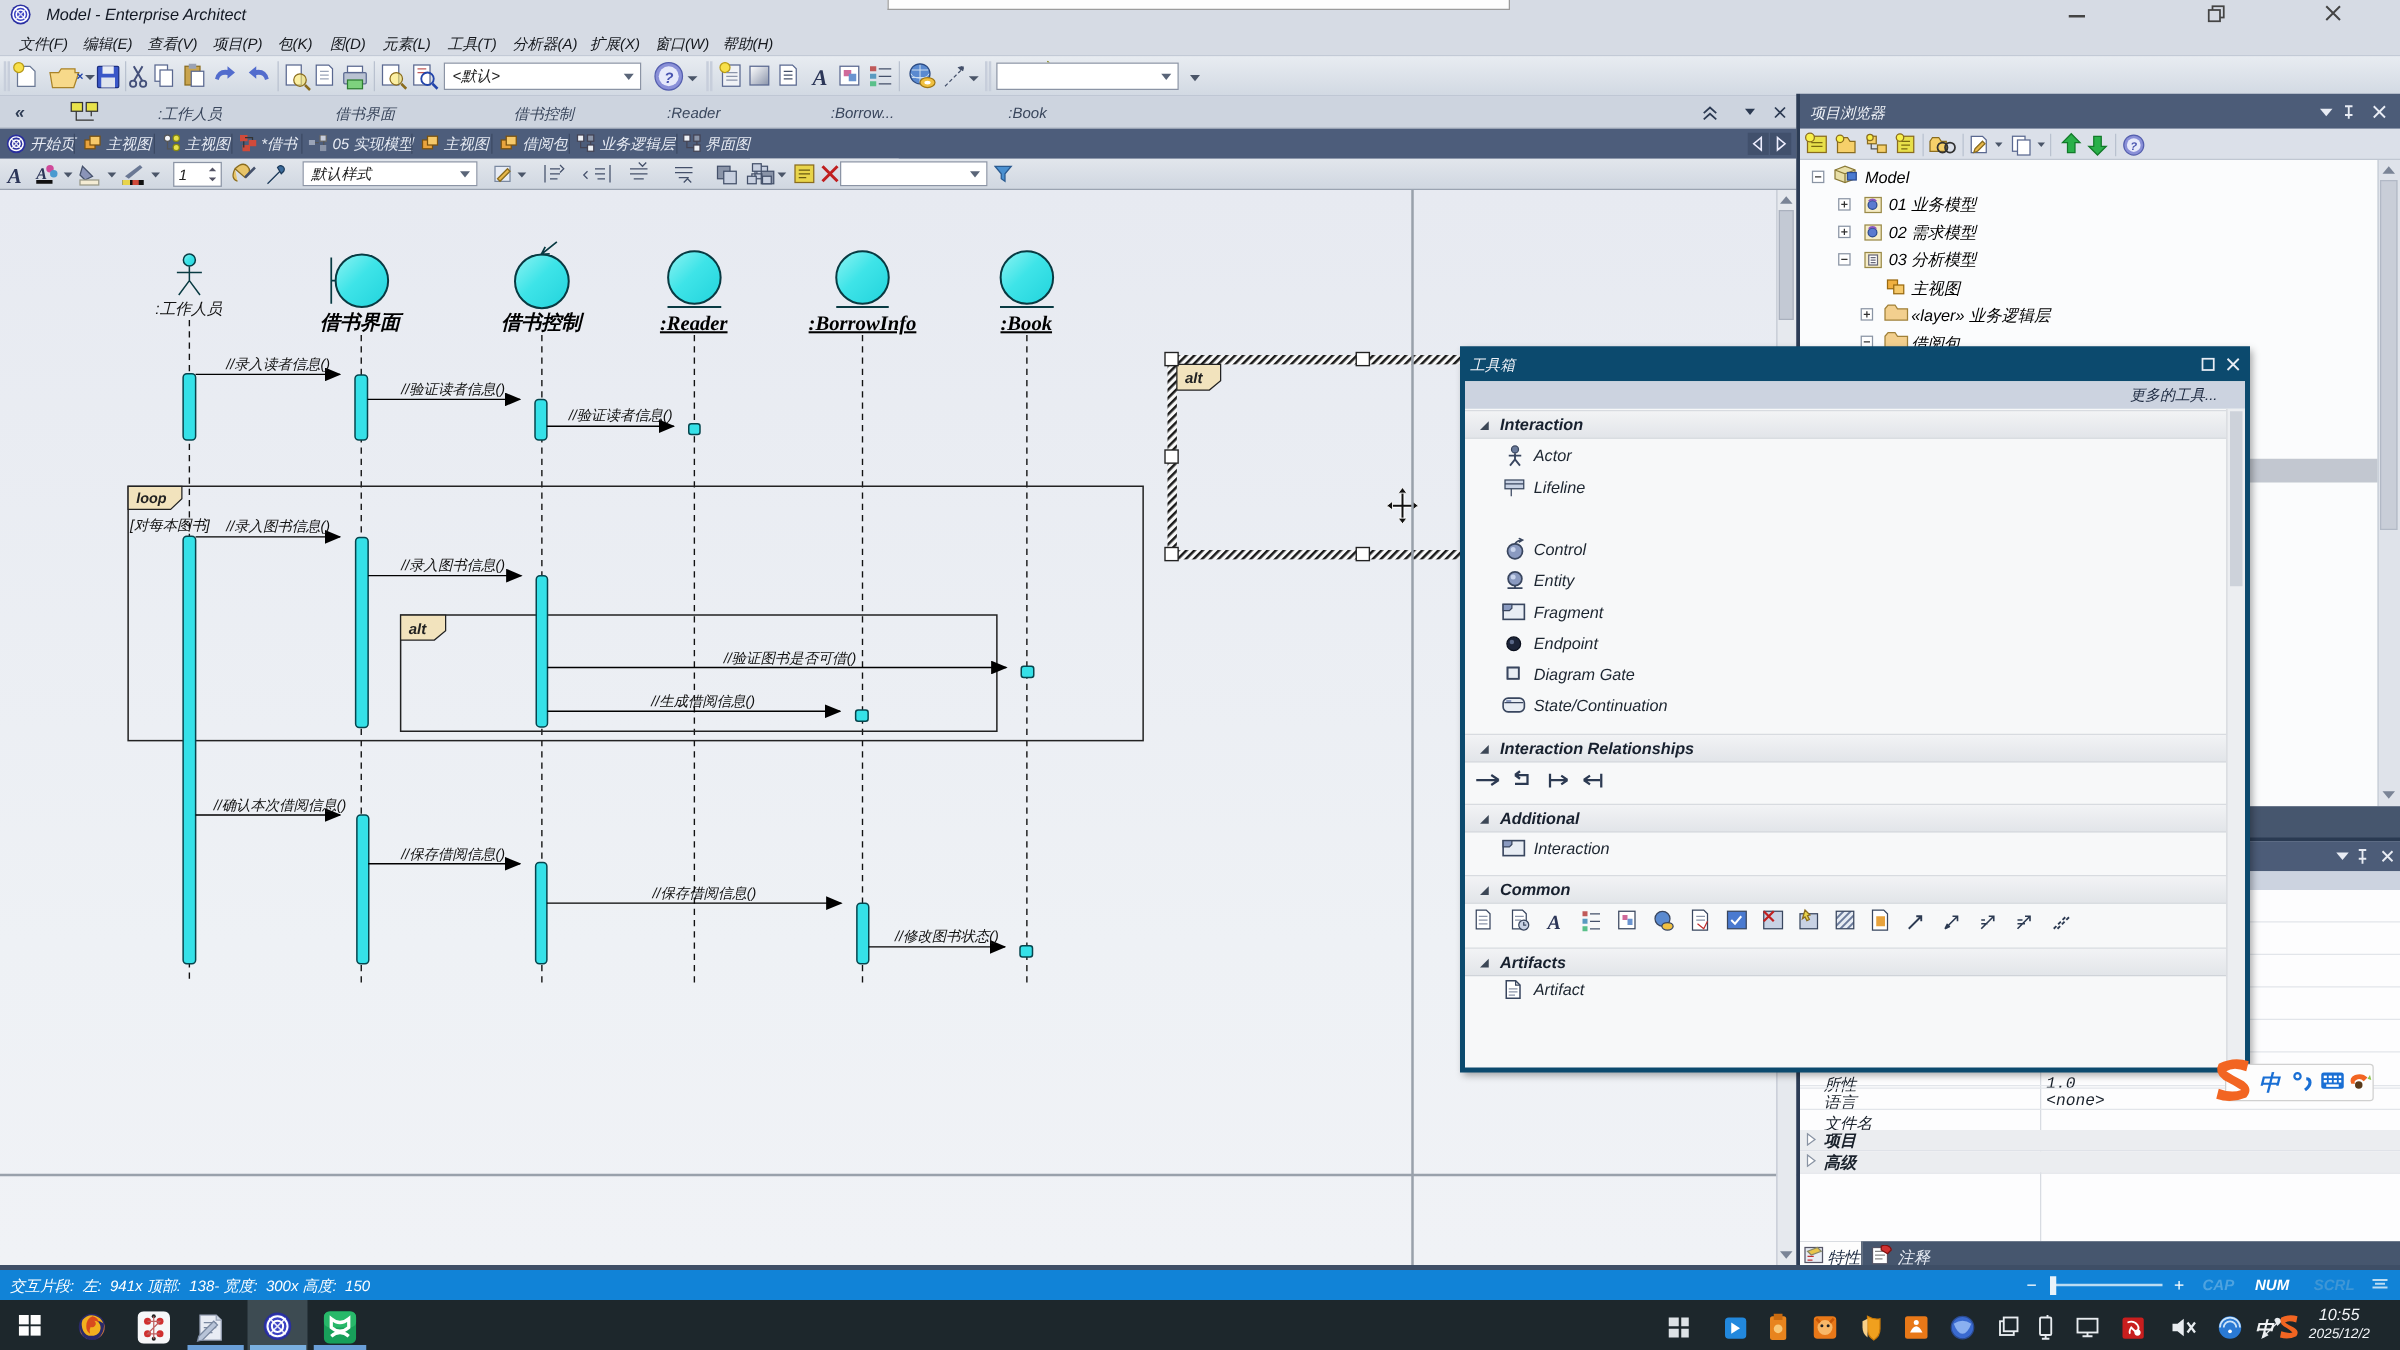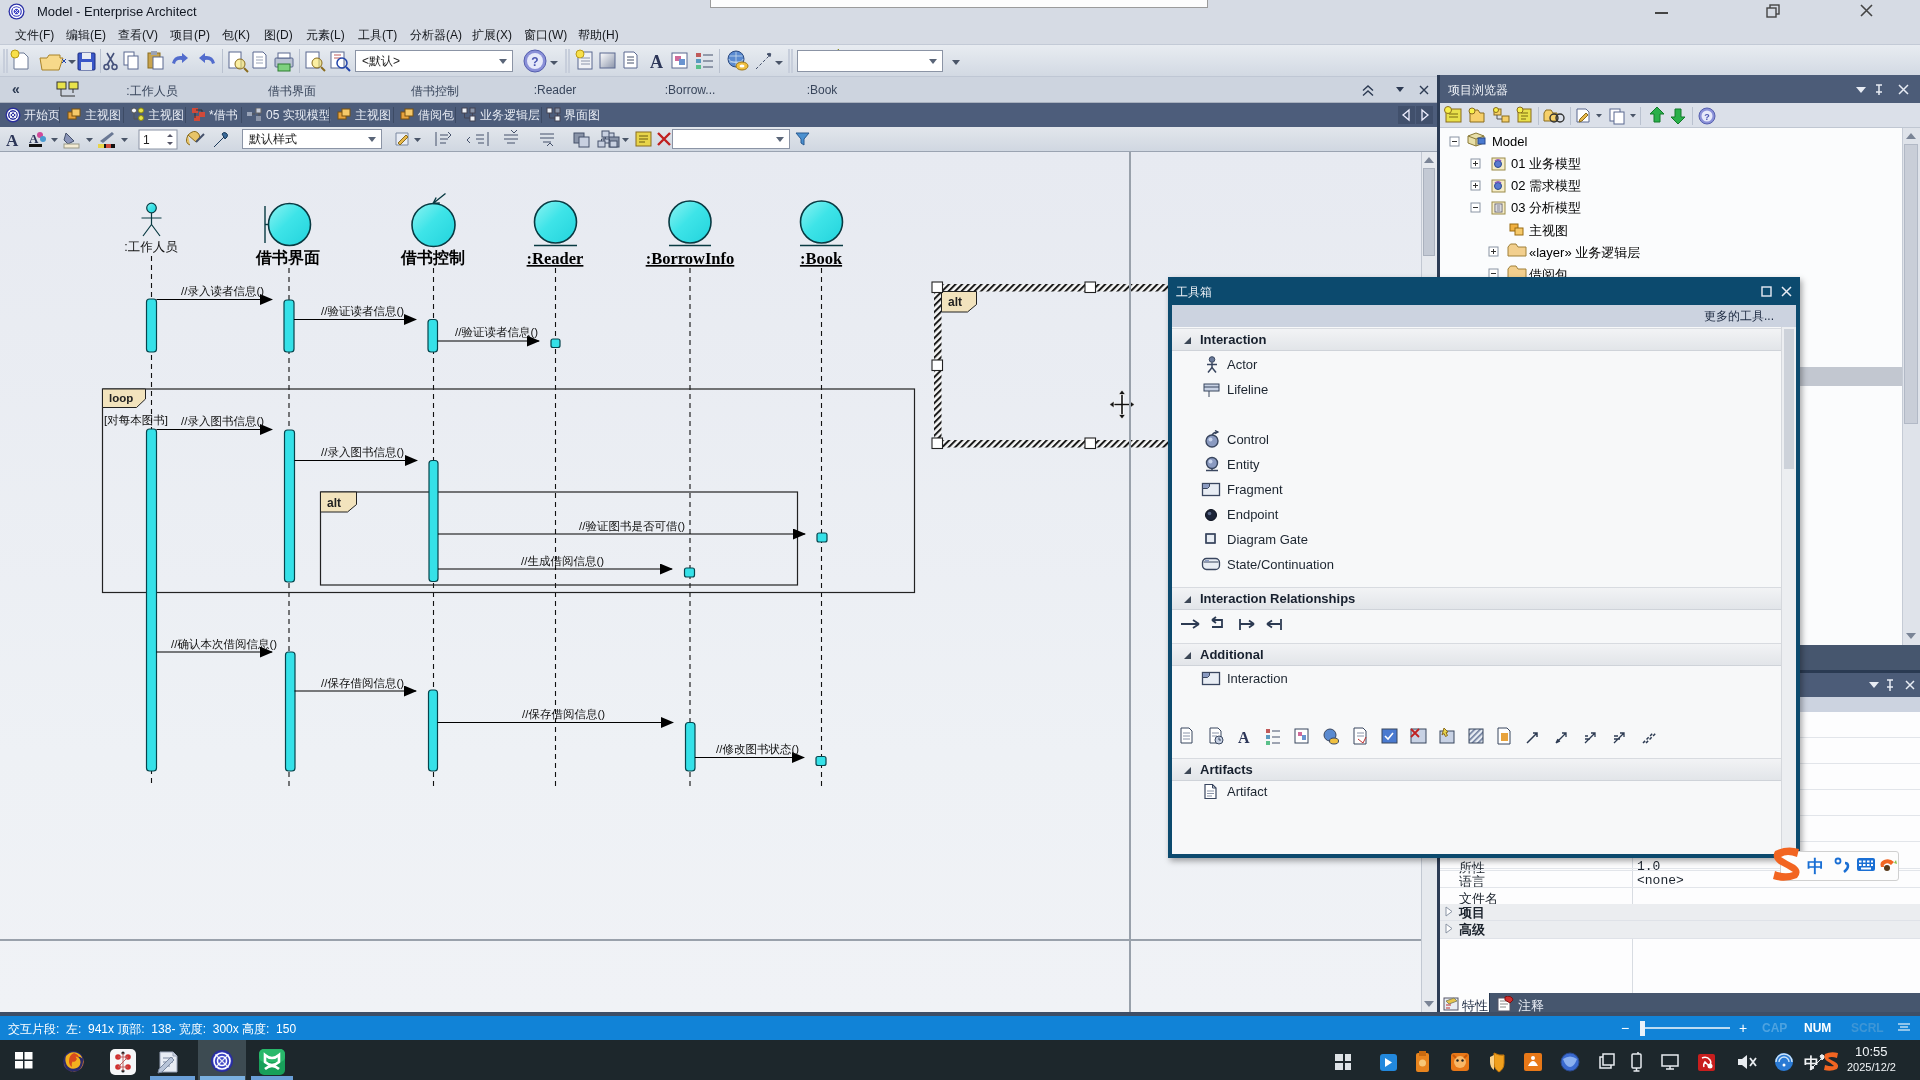--- a/index.html
+++ b/index.html
@@ -1,17 +1,17 @@
 <!DOCTYPE html>
 <html><head><meta charset="utf-8">
 <style>
 *{margin:0;padding:0;box-sizing:border-box;}
 html,body{width:1920px;height:1080px;overflow:hidden;font-family:"Liberation Sans",sans-serif;}
 .abs{position:absolute;}
-#stage{position:relative;width:1920px;height:1080px;background:#d6dbe4;}
+#stage{position:relative;width:1920px;height:1080px;background:#d6dbe4;font-style:italic;}
 
 #titlebar{left:0;top:0;width:1920px;height:22px;background:#d6dbe4;}
 #titletxt{left:37px;top:4px;font-size:13px;color:#111722;}
 #topoverlay{left:710px;top:0;width:498px;height:8px;background:#fdfdfd;border:1px solid #9b9b9b;border-top:none;}
 #menubar{left:0;top:22px;width:1920px;height:23px;background:#d6dbe4;font-size:12px;color:#15181d;border-bottom:1px solid #c3cad6;}
 #menubar span{position:absolute;top:5px;}
 #toolbar{left:0;top:45px;width:1920px;height:32px;background:linear-gradient(#e8ecf1,#d2d9e3);border-bottom:1px solid #bfc7d4;}
 #seqhdr{left:0;top:77px;width:1437px;height:26px;background:#cdd4df;border-bottom:1px solid #a9b1bf;font-size:12px;color:#39465c;}
 #seqhdr .lb{position:absolute;top:6px;transform:translateX(-50%);}
 #tabbar{left:0;top:103px;width:1437px;height:24px;background:#4d5d7b;}
@@ -756,20 +756,21 @@
    </g>
   </svg>
   <div class="tbsec" style="top:338px"><span>Additional</span></div>
   <div class="tbitem" style="top:361px">
           <span>Interaction</span>
    <svg class="abs" style="left:29px;top:5px" width="20" height="15" viewBox="0 0 20 15">
             <rect x="1.5" y="1.5" width="17" height="12" fill="#e8edf4" stroke="#39465f" stroke-width="1.3"></rect>
             <path d="M1.5 1.5 h7 v3 l-2 2 h-5 z" fill="#8a9ac0" stroke="#39465f"></path>
           </svg>
   </div>
+  <div class="tbsec" style="top:395px"><span>Common</span></div>
   <svg class="abs" style="left:6px;top:420px" width="520" height="26" viewBox="0 0 520 26">
    <g stroke="#39465f" fill="#fff">
     <path d="M3 3 h8 l3 3 v12 h-11 z"></path>
             <path d="M5 8 h7 M5 11 h7 M5 14 h7" stroke="#8a94a8"></path>
     <path d="M32 3 h8 l3 3 v12 h-11 z"></path>
             <path d="M34 8 h7 M34 11 h5" stroke="#8a94a8"></path>
             <circle cx="41" cy="15" r="4" fill="#c8d2e4"></circle>
             <path d="M41 12.5 v2.5 h2" fill="none"></path>
     <text x="60" y="18" font-size="16" font-weight="bold" font-family="Liberation Serif" fill="#2c3658" stroke="none">A</text>
     <g stroke="none">

